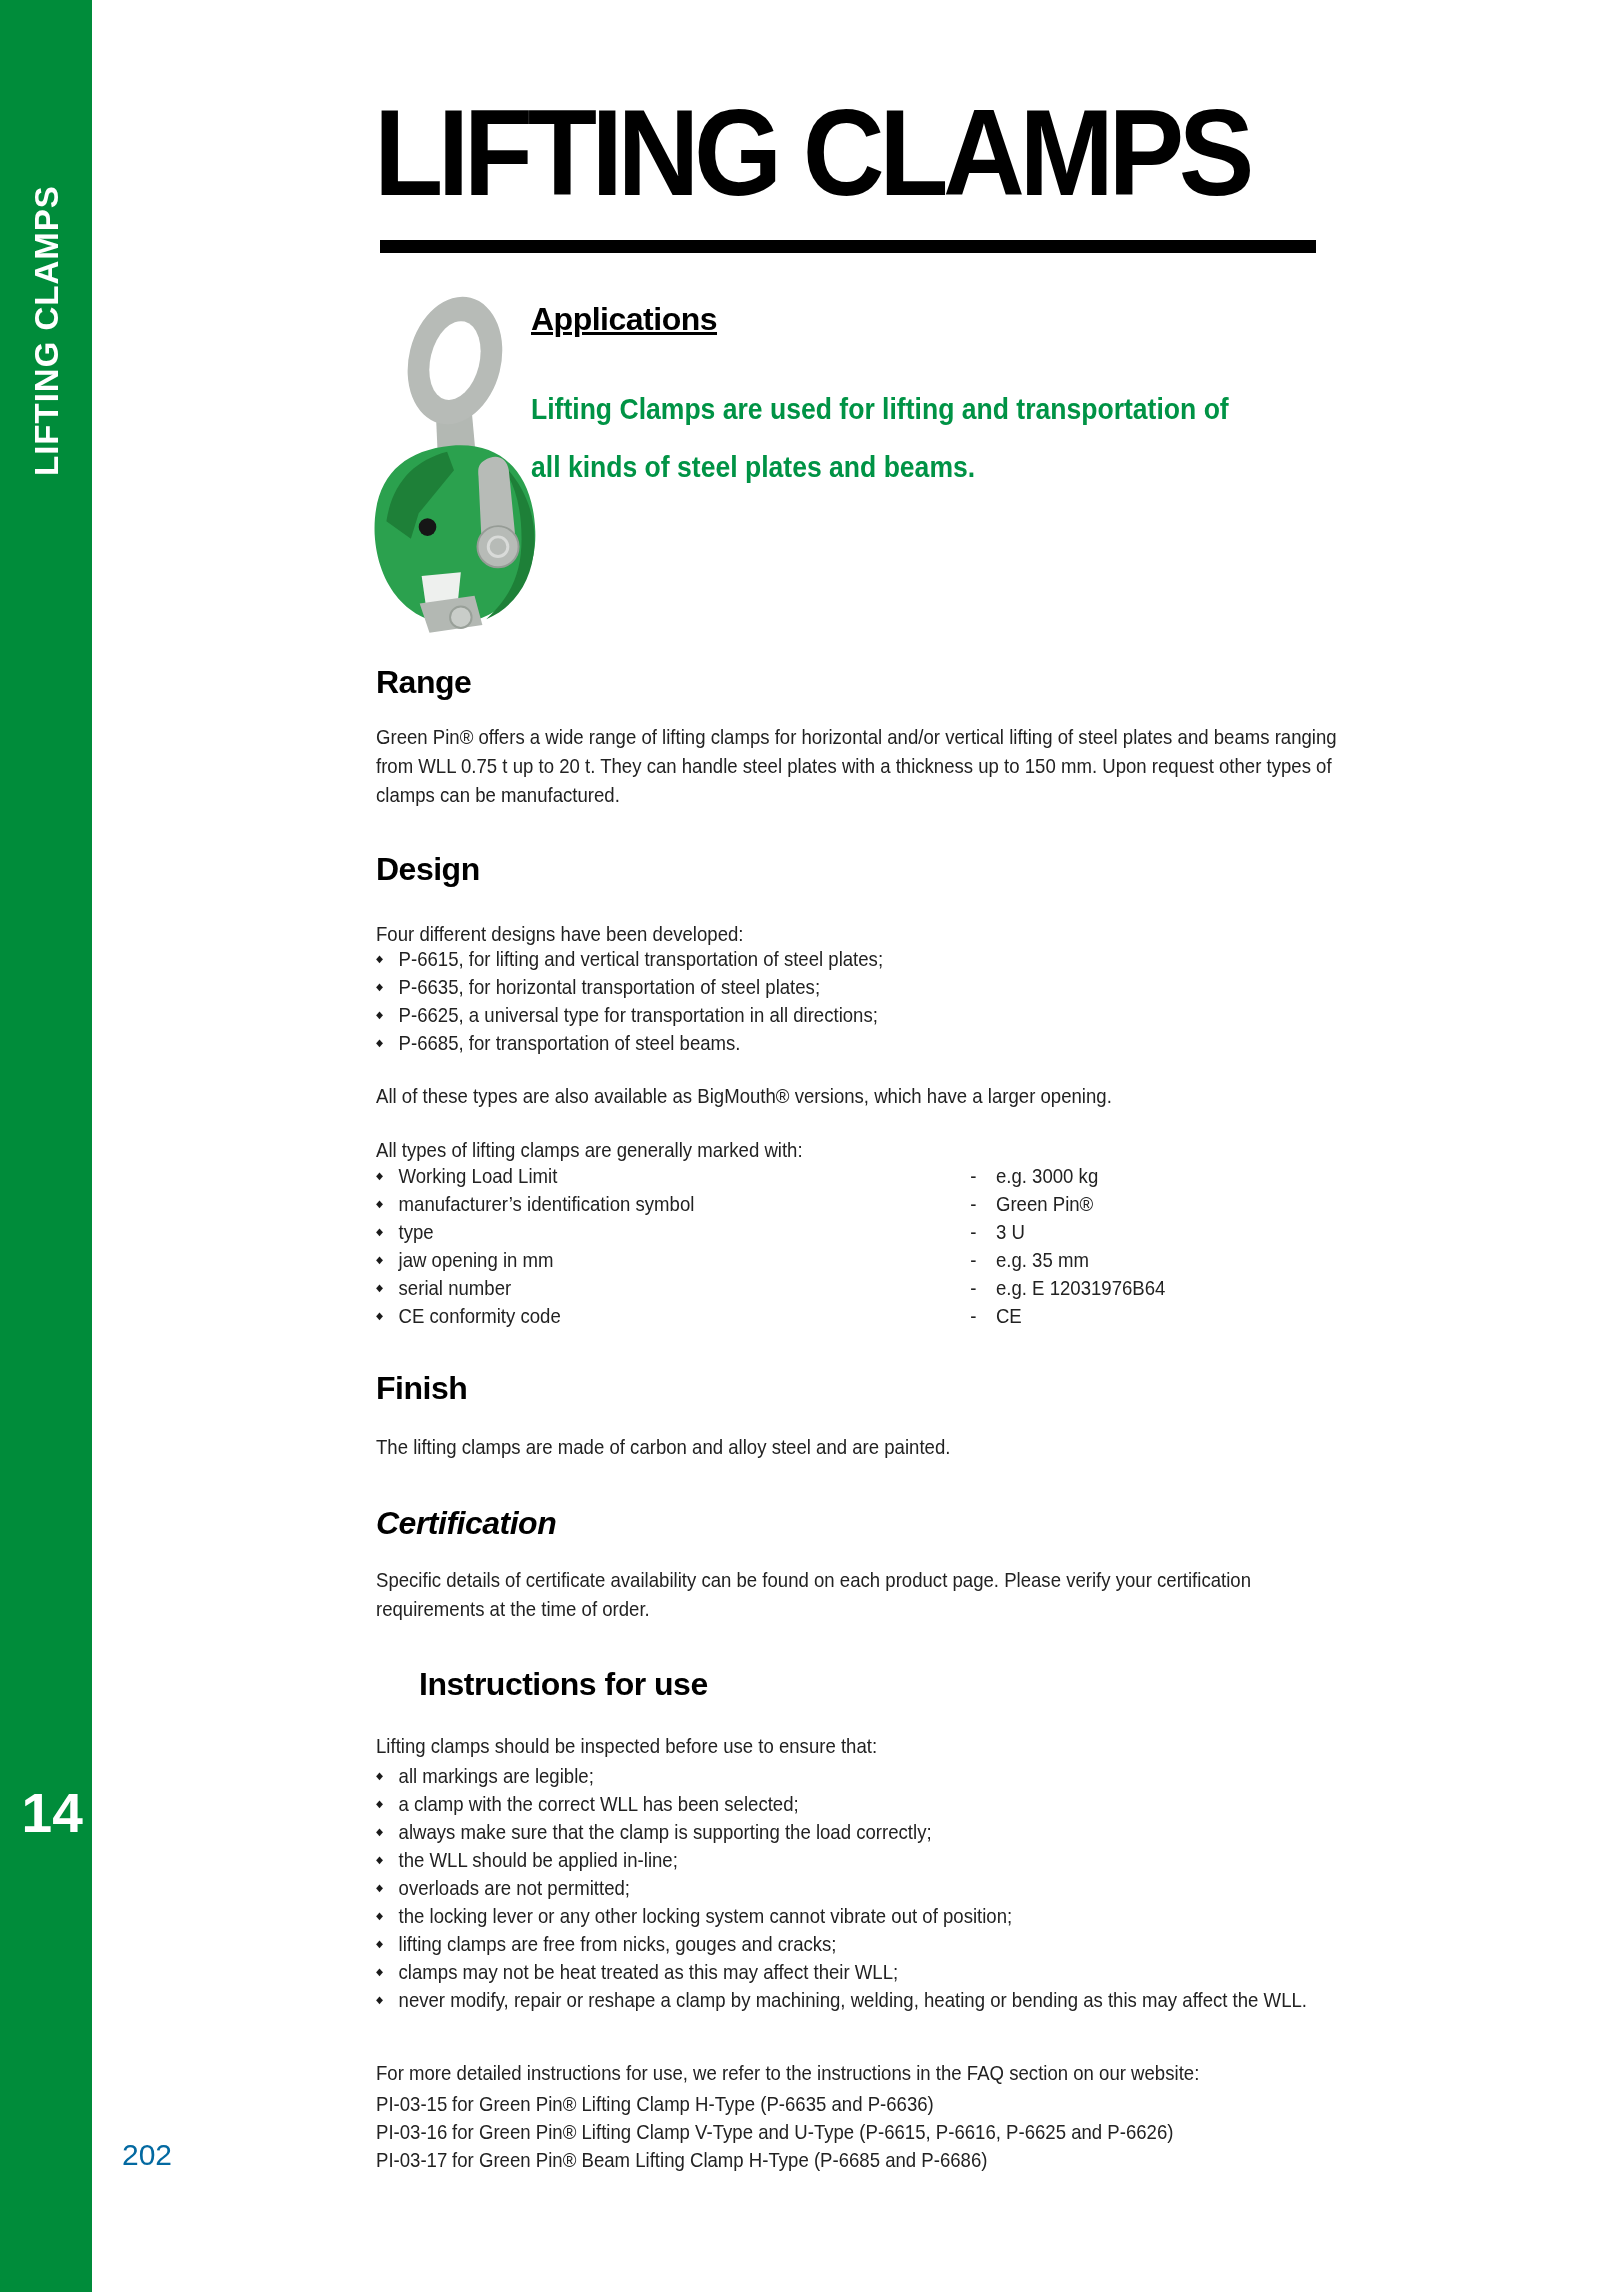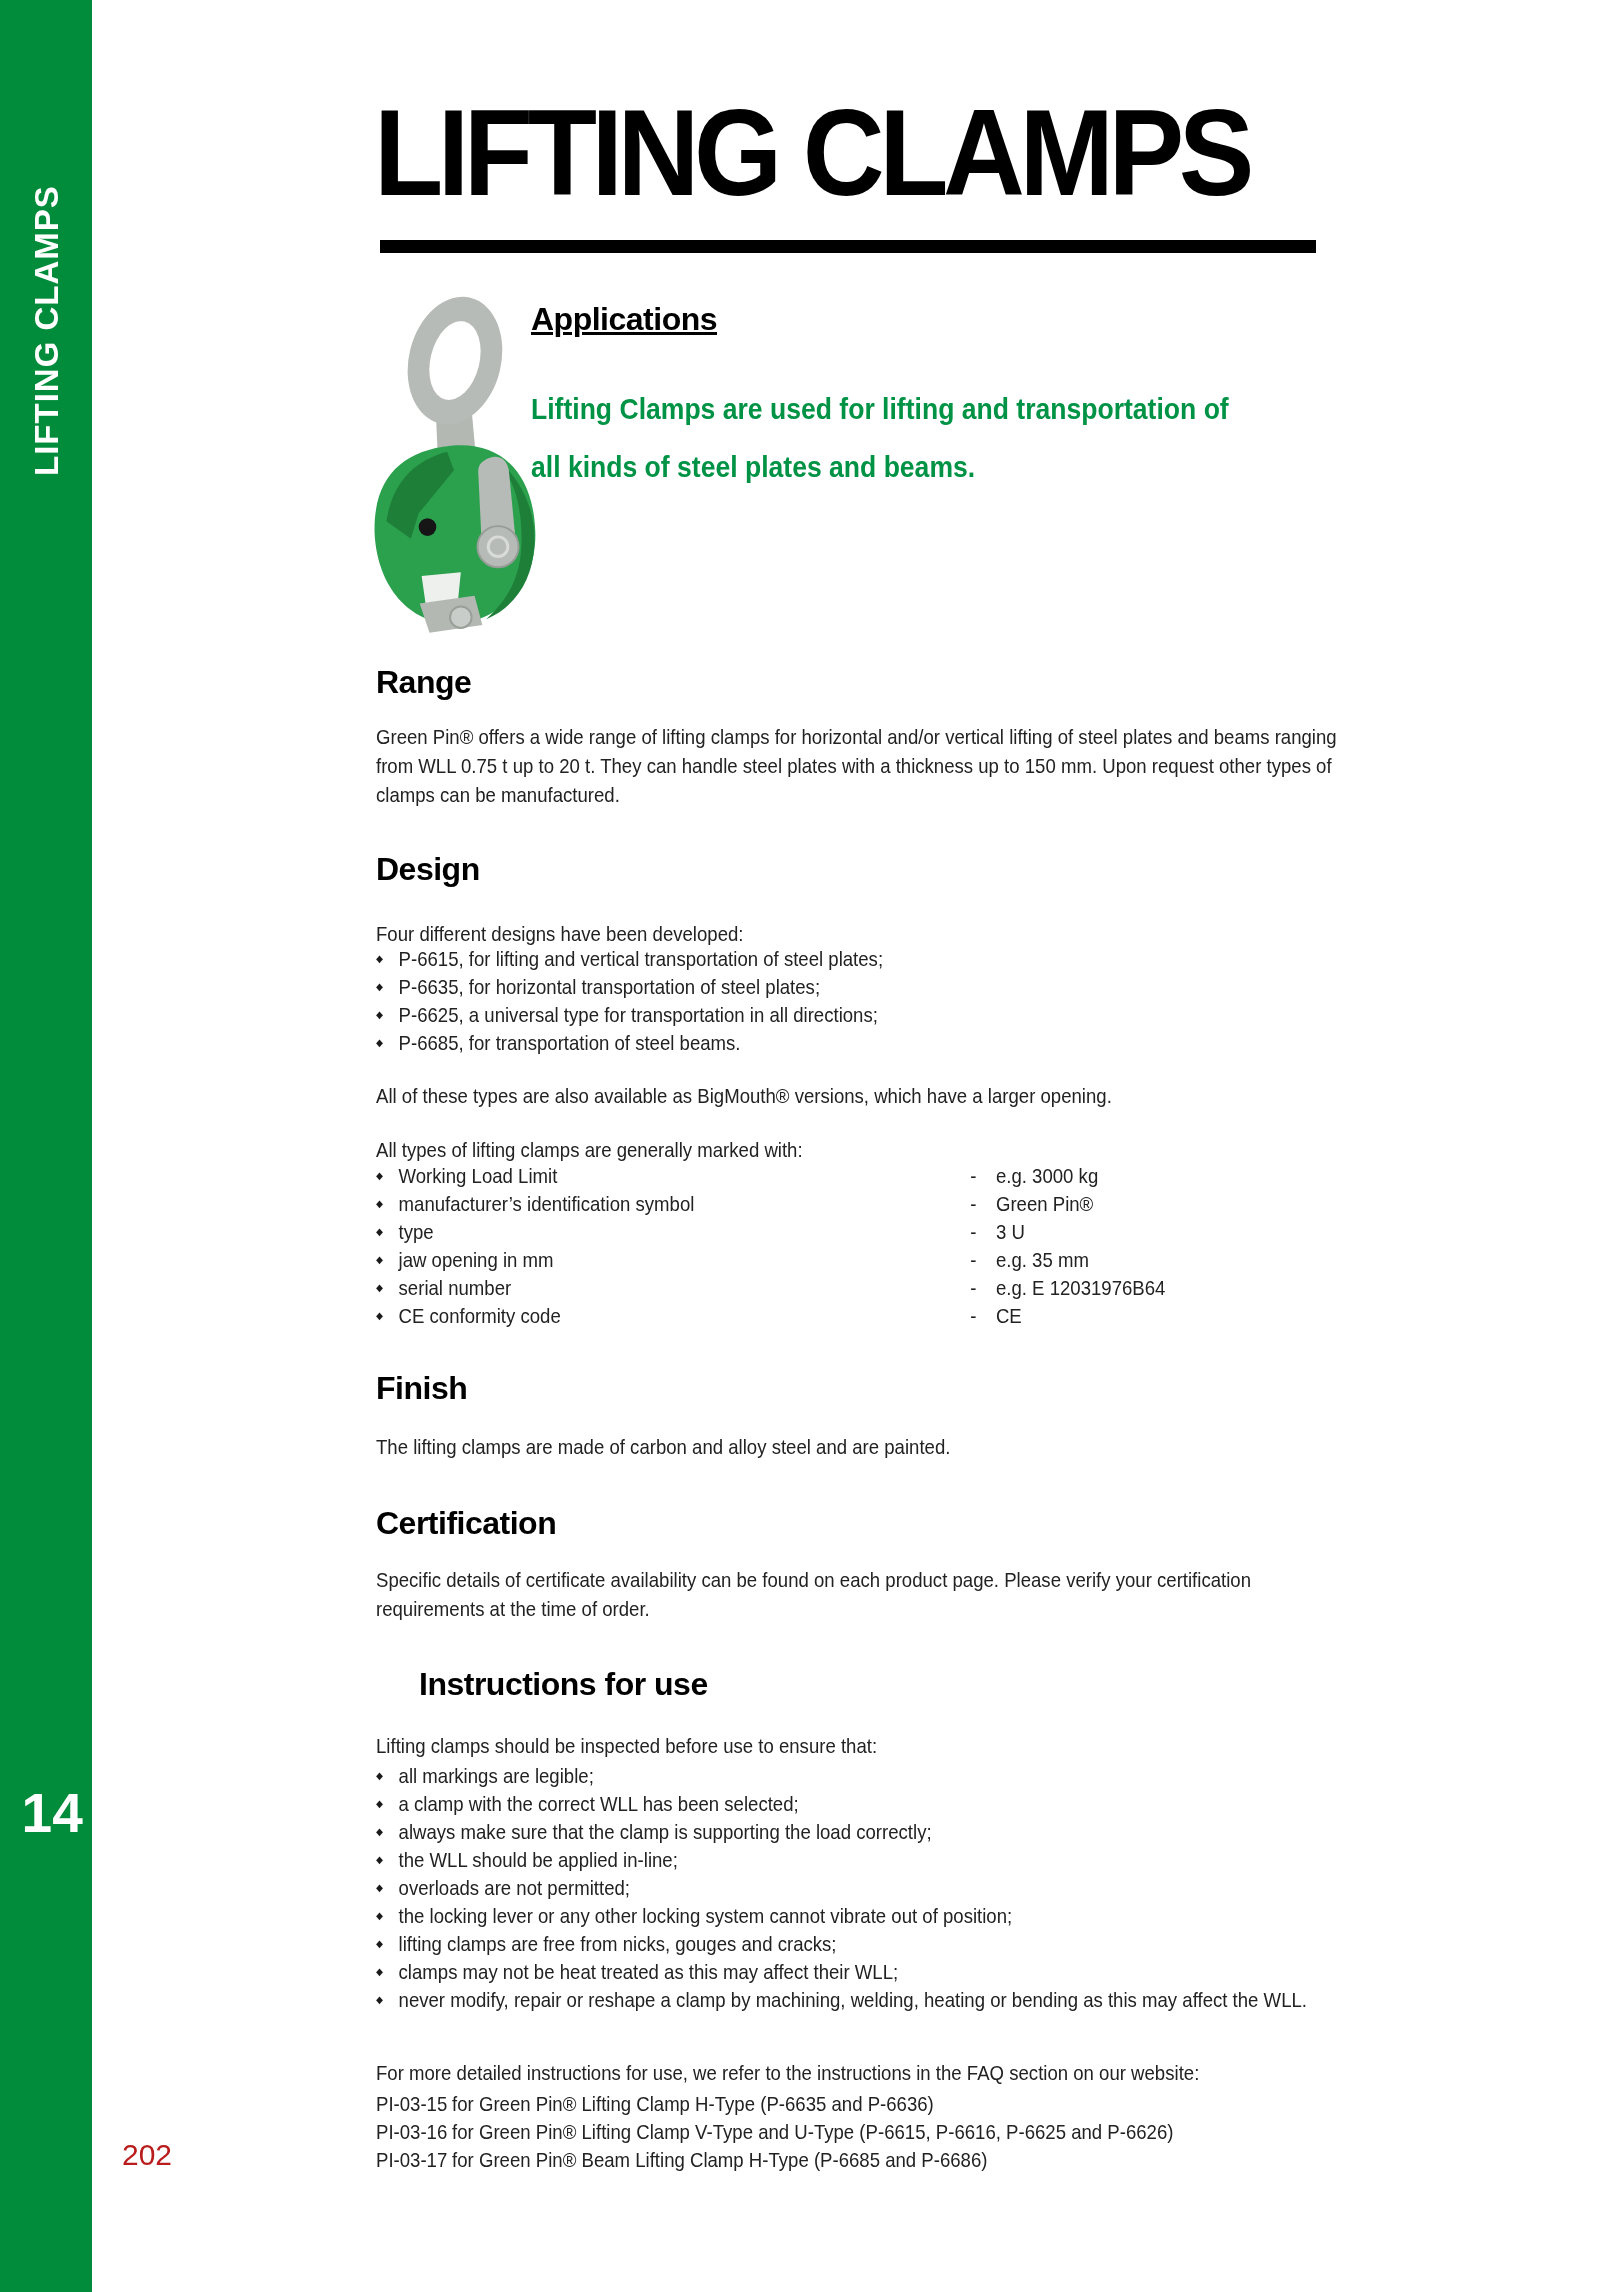--- a/index.html
+++ b/index.html
@@ -5,21 +5,21 @@
   html,body{margin:0;padding:0;background:#ffffff;}
   .page{position:relative;width:1621px;height:2293px;background:#ffffff;overflow:hidden;
         font-family:"Liberation Sans","DejaVu Sans",sans-serif;}
   
   .sidebar{position:absolute;left:0;top:0;width:92px;height:2293px;background:#008c3a;}
   .v-label{position:absolute;left:11.8px;top:84px;height:392px;width:69px;
            writing-mode:vertical-rl;transform:rotate(180deg);
            font-size:33px;font-weight:800;letter-spacing:1px;color:#ffffff;line-height:69px;}
   .chapter-num{position:absolute;left:21.6px;top:1790px;font-size:55px;line-height:47px;
                font-weight:800;color:#ffffff;}
-  .page-number{position:absolute;left:122px;top:2137px;font-size:30px;line-height:35px;color:#b91c1c;}
+  .page-number{position:absolute;left:122px;top:2137px;font-size:30px;line-height:35px;color:#0369a1;}
   
   .title{position:absolute;left:374px;top:90px;margin:0;font-size:122px;line-height:127px;
          font-weight:800;letter-spacing:-5.9px;color:#000;white-space:nowrap;
          transform:scaleX(0.93);transform-origin:0 0;}
   .title-rule{position:absolute;left:380px;top:240px;width:936px;height:12.7px;background:#000;}
   
   .sec{position:absolute;left:376px;}
   .h2{margin:0;font-size:32px;line-height:39px;font-weight:800;letter-spacing:-0.5px;color:#000;}
   .body-text{font-size:21px;line-height:29px;color:#222;width:1093px;
              transform:scaleX(0.885);transform-origin:0 0;}
@@ -154,21 +154,21 @@
         <span class="b">◆</span>
         <span class="label">CE conformity code</span>
         <span class="dash">-</span>
         <span class="value">CE</span>
       </div>
     </div>
 
   <h2 class="h2 sec" style="top:1369px;">Finish</h2>
   <p class="body-text sec" style="top:1432px;margin:0;">The lifting clamps are made of carbon and alloy steel and are painted.</p>
 
-  <h2 class="h2 sec" style="top:1504px;">Certification</h2>
+  <h2 class="h2 sec" style="top:1504px;font-style:italic;">Certification</h2>
   <p class="body-text sec" style="top:1565px;margin:0;">Specific details of certificate availability can be found on each product page. Please verify your certification requirements at the time of order.</p>
 
   <h2 class="h2 sec" style="top:1665px;margin-left:43px;">Instructions for use</h2>
   <p class="body-text sec" style="top:1731px;margin:0;">Lifting clamps should be inspected before use to ensure that:</p>
   <div class="body-text rows sec" style="top:1762px;">
 
       <div class="bullet-row">
         <span class="b">◆</span>
         <span class="t">all markings are legible;</span>
       </div>

